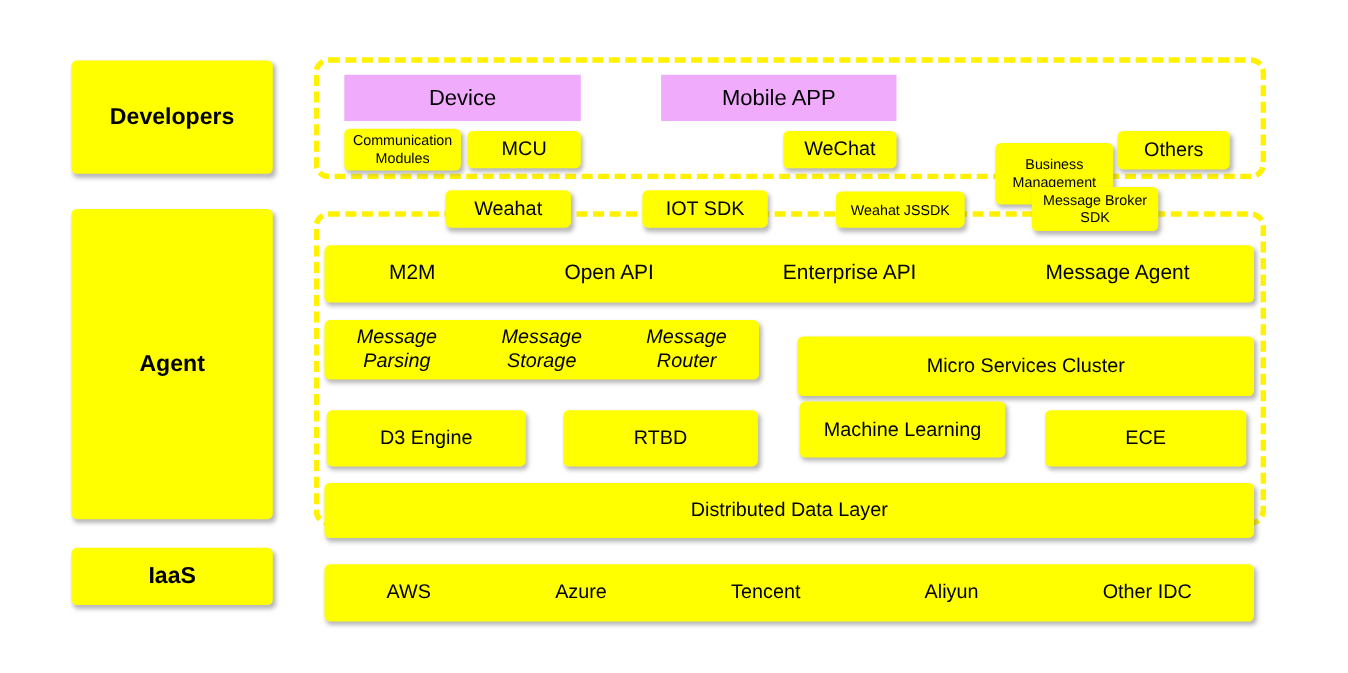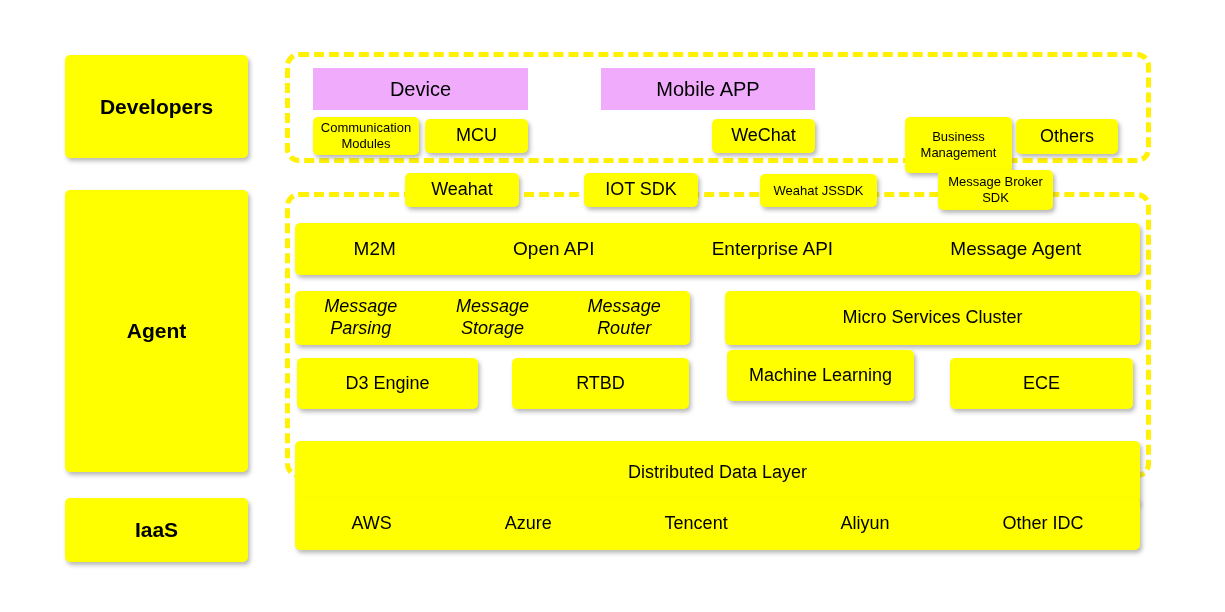--- a/index.html
+++ b/index.html
@@ -18,44 +18,44 @@
     position:absolute;background:#f0abfc;
     display:flex;align-items:center;justify-content:center;
     text-align:center;font-size:20px;
   }
   .dashed{
     position:absolute;border:5px dashed #FFF100;border-radius:14px;
     box-sizing:border-box;
   }
   .row{justify-content:space-around;}
   .f19{font-size:19px;}
-  .f18{font-size:18px;}
+  .f18{font-size:18px;margin-top:15px;}
   .f15{font-size:18px;}
   .msgcell{width:92px;font-style:italic;}
 </style>
 </head>
 <body>
 
 <div class="canvas">
 
   <div class="ybox side" style="left:65px;top:55px;width:183px;height:103px">Developers</div>
   <div class="ybox side" style="left:65px;top:190px;width:183px;height:282px">Agent</div>
-  <div class="ybox side" style="left:65px;top:498px;width:183px;height:64px">IaaS</div>
+  <div class="ybox side" style="left:65px;top:498px;width:183px;height:52px">IaaS</div>
 
   <div class="dashed" style="left:285px;top:52px;width:866px;height:111px"></div>
   <div class="dashed" style="left:285px;top:192px;width:866px;height:286px"></div>
 
   <div class="hdr" style="left:313px;top:68px;width:215px;height:42px">Device</div>
   <div class="ybox" style="left:313px;top:117px;width:106px;height:38px">Communication Modules</div>
   <div class="ybox f15" style="left:425px;top:119px;width:103px;height:34px">MCU</div>
 
   <div class="hdr" style="left:601px;top:68px;width:214px;height:42px">Mobile APP</div>
   <div class="ybox f15" style="left:712px;top:119px;width:103px;height:34px">WeChat</div>
 
-  <div class="ybox" style="left:905px;top:117px;width:107px;height:56px">Business Management</div>
+  <div class="ybox" style="left:905px;top:130px;width:107px;height:56px">Business Management</div>
   <div class="ybox f15" style="left:1016px;top:119px;width:102px;height:35px">Others</div>
 
   <div class="ybox f15" style="left:405px;top:173px;width:114px;height:34px">Weahat</div>
   <div class="ybox f15" style="left:584px;top:173px;width:114px;height:34px">IOT SDK</div>
   <div class="ybox" style="left:760px;top:174px;width:117px;height:33px">Weahat JSSDK</div>
   <div class="ybox" style="left:938px;top:170px;width:115px;height:40px">Message Broker SDK</div>
 
   <div class="ybox row f19" style="left:295px;top:223px;width:845px;height:52px">
     <span>M2M</span>
     <span>Open API</span>
@@ -68,21 +68,21 @@
     <span class="msgcell">Message Storage</span>
     <span class="msgcell">Message Router</span>
   </div>
   <div class="ybox f18" style="left:725px;top:291px;width:415px;height:54px">Micro Services Cluster</div>
 
   <div class="ybox f18" style="left:297px;top:358px;width:181px;height:51px">D3 Engine</div>
   <div class="ybox f18" style="left:512px;top:358px;width:177px;height:51px">RTBD</div>
   <div class="ybox f18" style="left:727px;top:350px;width:187px;height:51px">Machine Learning</div>
   <div class="ybox f18" style="left:950px;top:358px;width:183px;height:51px">ECE</div>
 
-  <div class="ybox f18" style="left:295px;top:441px;width:845px;height:64px">Distributed Data Layer</div>
+  <div class="ybox f18" style="left:295px;top:424px;width:845px;height:50px">Distributed Data Layer</div>
 
   <div class="ybox row f18" style="left:295px;top:498px;width:845px;height:52px">
     <span>AWS</span>
     <span>Azure</span>
     <span>Tencent</span>
     <span>Aliyun</span>
     <span>Other IDC</span>
   </div>
 
 </div>

